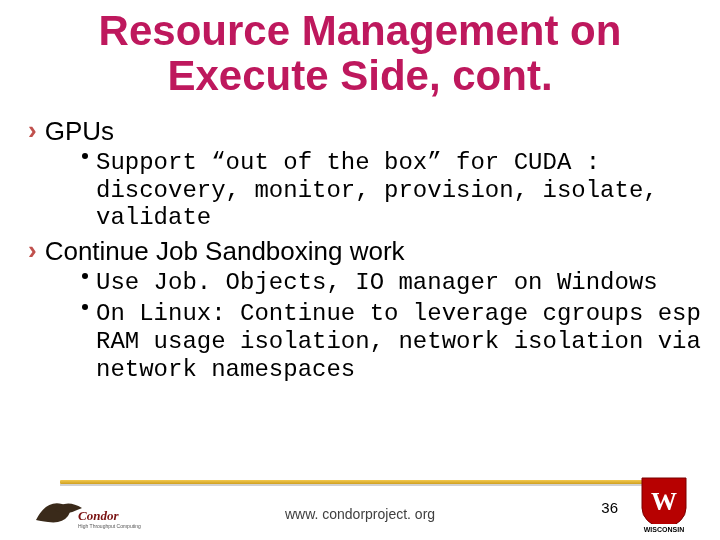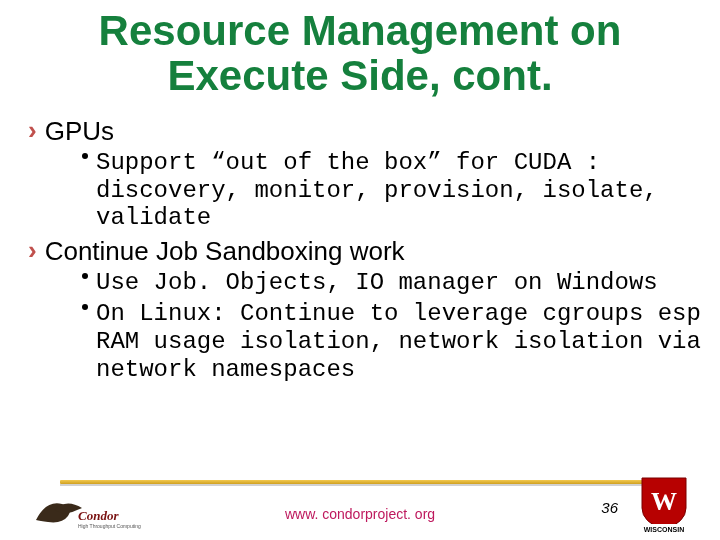--- a/index.html
+++ b/index.html
@@ -21,21 +21,21 @@
   }
   .title {
     position: absolute;
     top: 8px;
     left: 40px;
     right: 40px;
     text-align: center;
     font-weight: bold;
     font-size: 42px;
     line-height: 1.08;
-    color: #15803d;
+    color: #be185d;
   }
   .body {
     position: absolute;
     top: 112px;
     left: 28px;
     right: 18px;
   }
   .lvl1 {
     display: flex;
     align-items: flex-start;
@@ -82,30 +82,29 @@
     opacity: .7;
   }
   .footer-url {
     position: absolute;
     bottom: 18px;
     left: 0;
     right: 0;
     text-align: center;
     font-family: Arial, Helvetica, sans-serif;
     font-size: 14px;
-    color: #be185d;
+    color: #404040;
   }
   .slide-number {
     position: absolute;
     bottom: 24px;
     right: 102px;
     font-family: Arial, Helvetica, sans-serif;
     font-size: 15px;
     color: #000;
-    font-style: italic;
   }
   .logo-left {
     position: absolute;
     left: 34px;
     bottom: 10px;
     width: 110px;
     height: 40px;
   }
   .logo-right {
     position: absolute;

